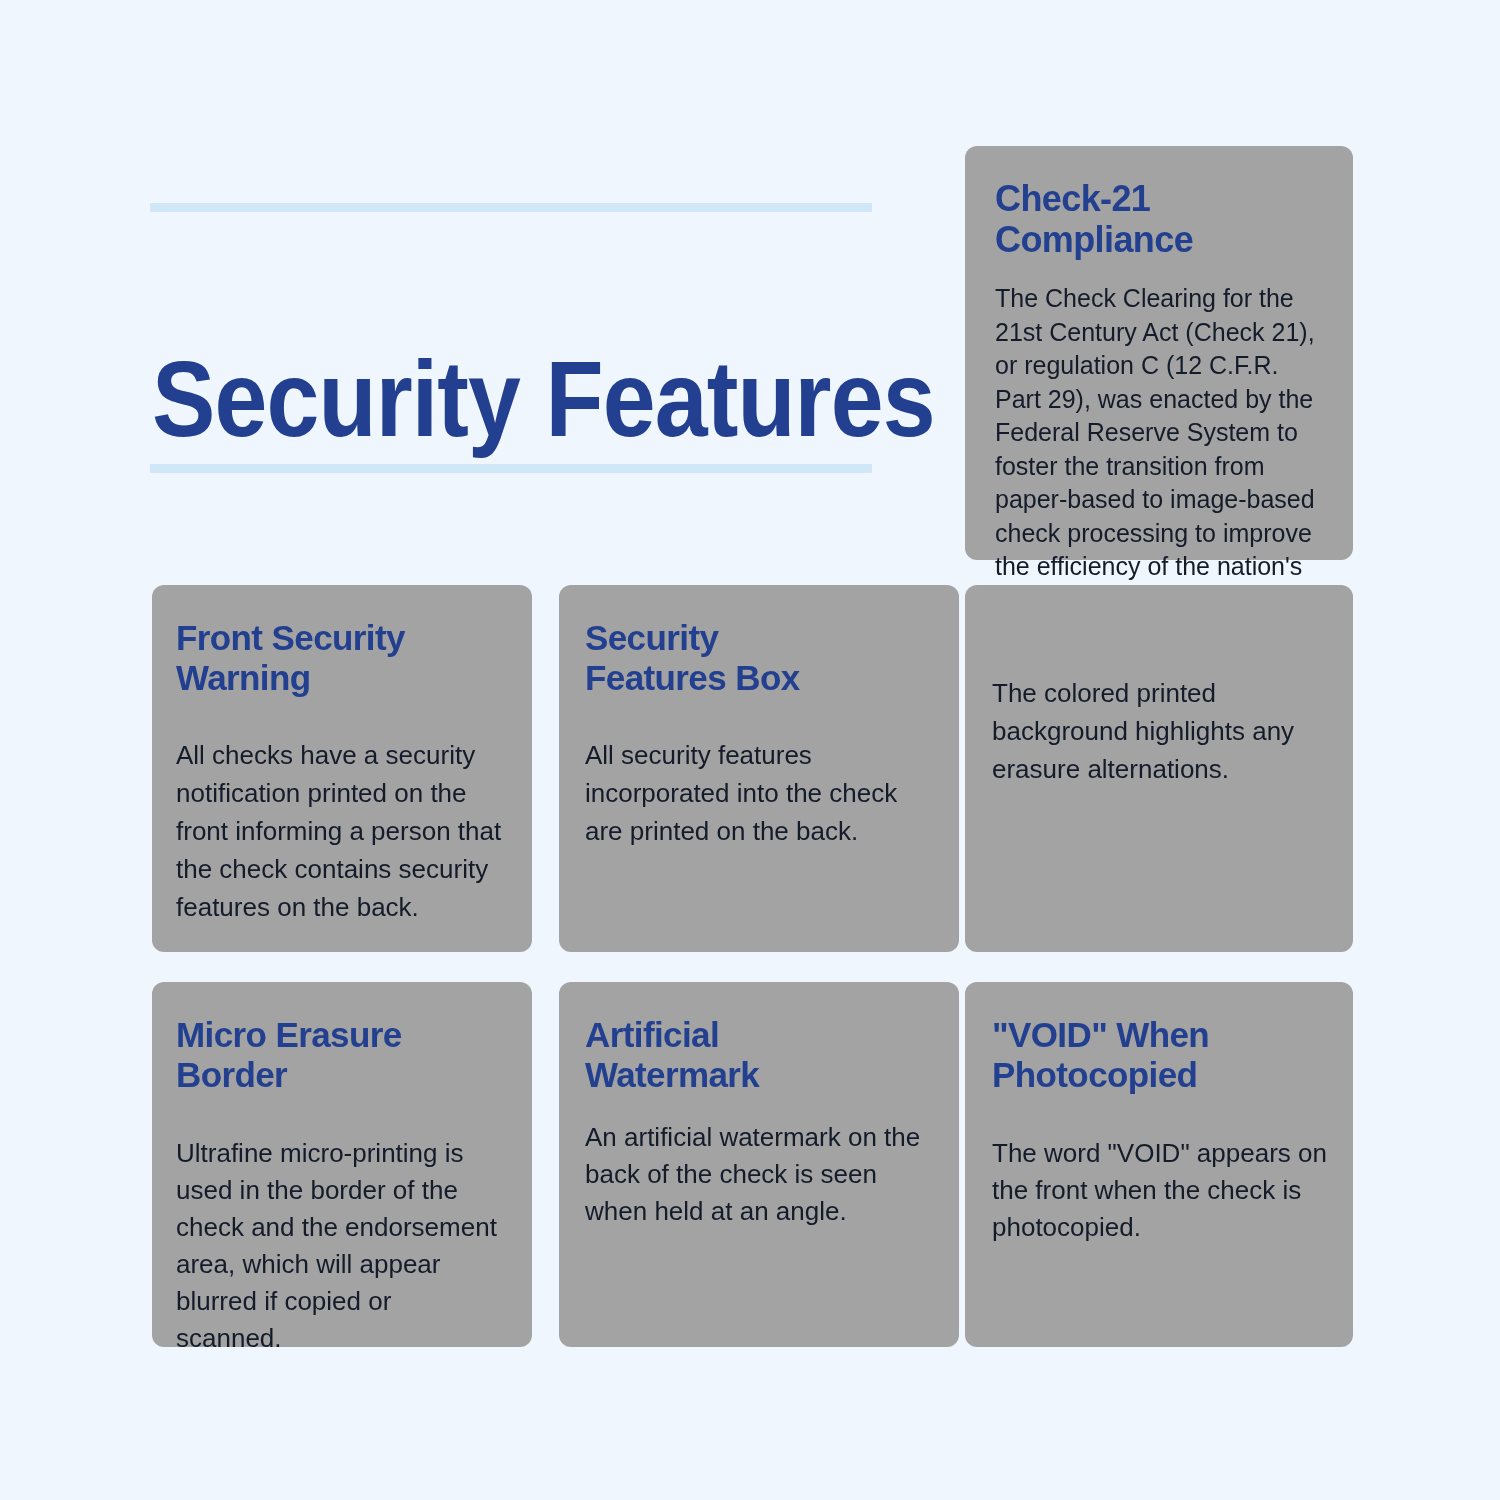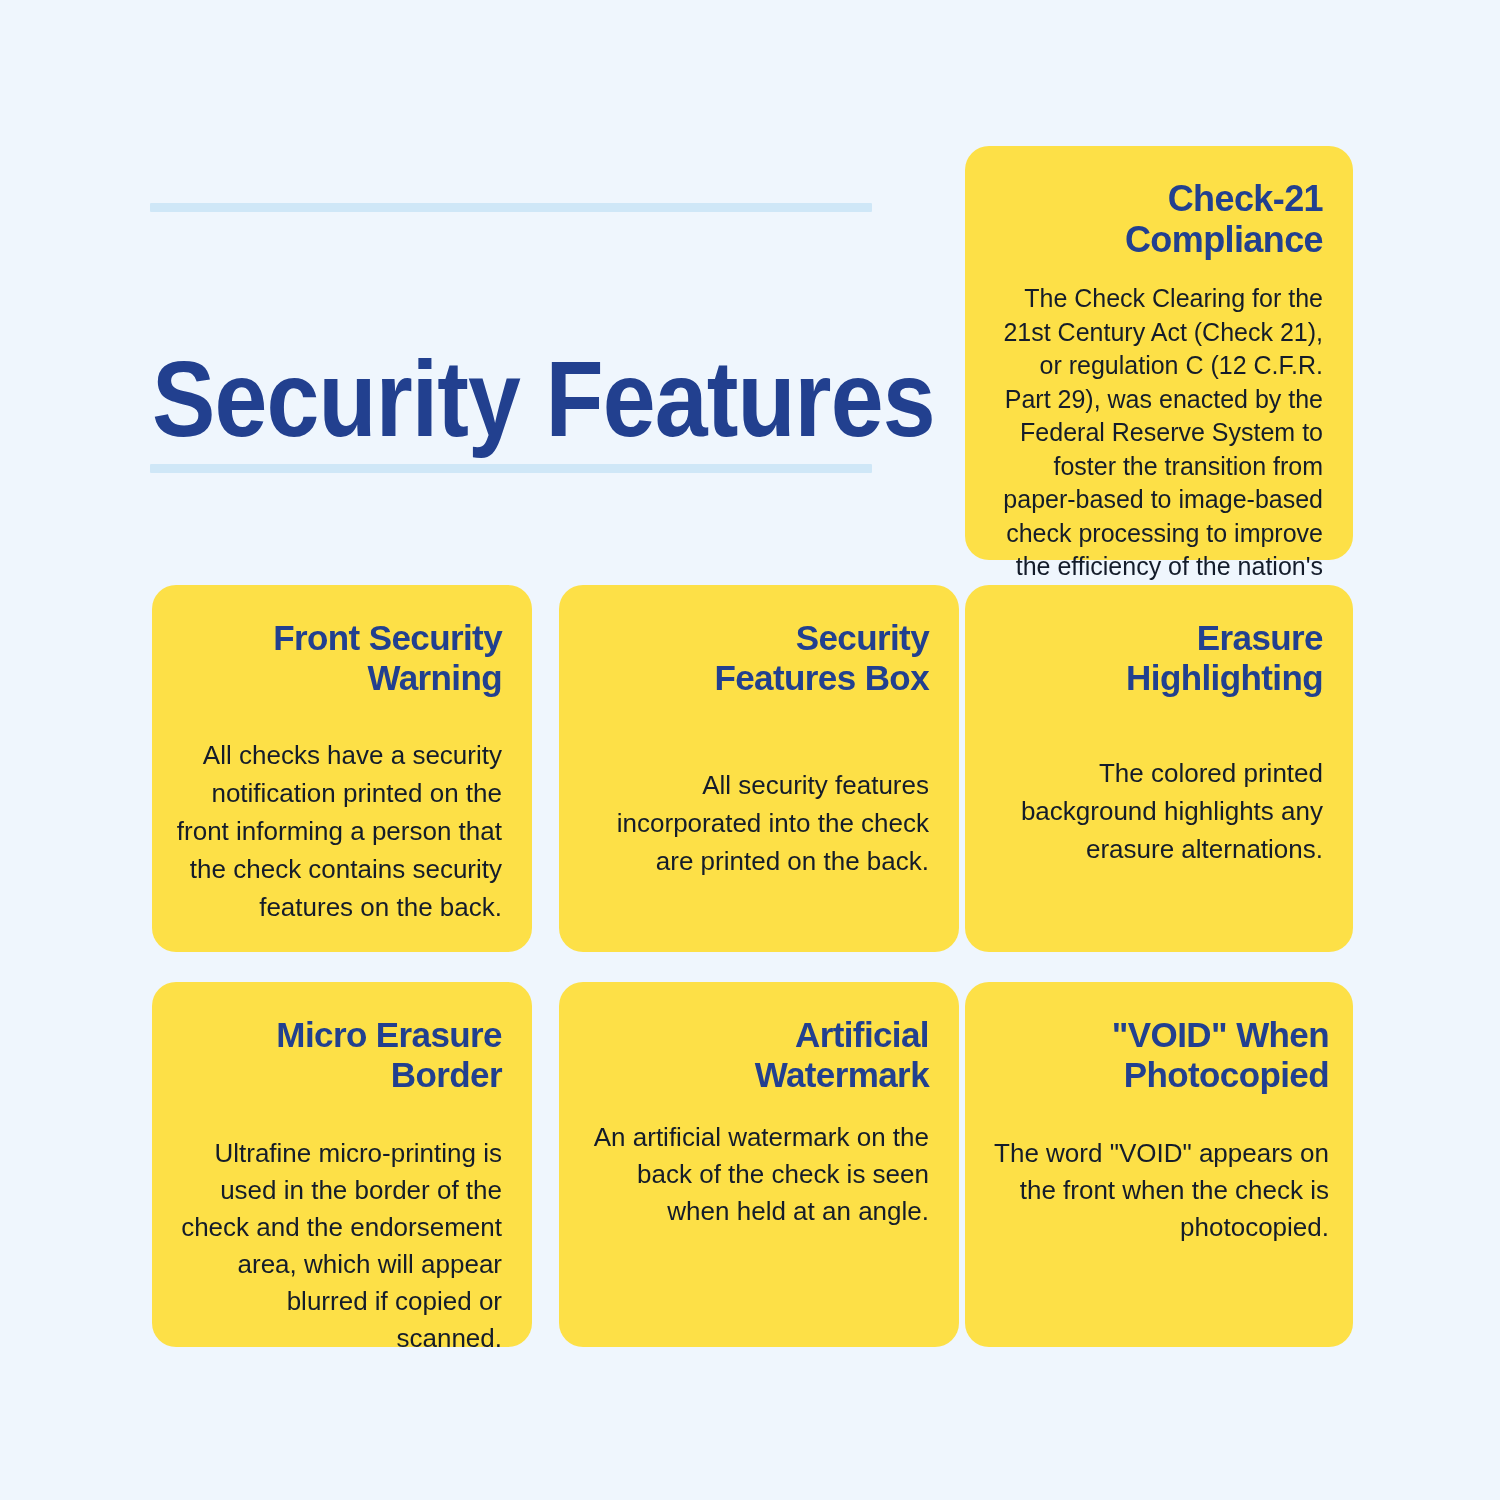--- a/index.html
+++ b/index.html
@@ -51,24 +51,23 @@
     letter-spacing: -1px;
     color: #22408f;
     transform: scaleX(0.88);
     transform-origin: left top;
     white-space: nowrap;
   }
 
   
   .card {
     position: absolute;
-    background: #fde047;
-    border-radius: 24px;
+    background: #a3a3a3;
+    border-radius: 12px;
     box-sizing: border-box;
-    text-align: right;
   }
   .card-title {
     font-family: "Liberation Sans", sans-serif;
     font-weight: bold;
     font-size: 35px;
     line-height: 40px;
     letter-spacing: -0.6px;
     color: #22408f;
     margin: 0;
     white-space: pre-line;
@@ -115,21 +114,21 @@
   .row1 .card-title, .row2 .card-title { padding-top: 0; }
 
   #card-front   { padding: 33px 30px 0 24px; }
   #card-box     { padding: 33px 30px 0 26px; }
   #card-erasure { padding: 33px 30px 0 27px; }
   #card-micro   { padding: 33px 30px 0 24px; }
   #card-watermark { padding: 33px 30px 10px 26px; }
   #card-void    { padding: 33px 24px 0 27px; }
 
   #card-front .card-body   { margin-top: 38px; line-height: 38px; }
-  #card-box .card-body     { margin-top: 68px; line-height: 38px; }
+  #card-box .card-body     { margin-top: 38px; line-height: 38px; }
   #card-erasure .card-body { margin-top: 56px; line-height: 38px; }
   #card-micro .card-body   { margin-top: 40px; line-height: 37px; }
   #card-watermark .card-body { margin-top: 24px; line-height: 37px; }
   #card-void .card-body    { margin-top: 40px; line-height: 37px; }
 </style>
 </head>
 <body>
 
 <div id="poster">
 
@@ -151,22 +150,20 @@
     <p class="card-body">All checks have a security notification printed on the front informing a person that the check contains security features on the back.</p>
   </section>
 
   <section class="card row1 col2" id="card-box">
     <h2 class="card-title">Security
 Features Box</h2>
     <p class="card-body">All security features incorporated into the check are printed on the back.</p>
   </section>
 
   <section class="card row1 col3" id="card-erasure">
-    <h2 class="card-title">Erasure
-Highlighting</h2>
     <p class="card-body">The colored printed background highlights any erasure alternations.</p>
   </section>
 
   <section class="card row2 col1" id="card-micro">
     <h2 class="card-title">Micro Erasure
 Border</h2>
     <p class="card-body">Ultrafine micro-printing is used in the border of the check and the endorsement area, which will appear blurred if copied or scanned.</p>
   </section>
 
   <section class="card row2 col2" id="card-watermark">

